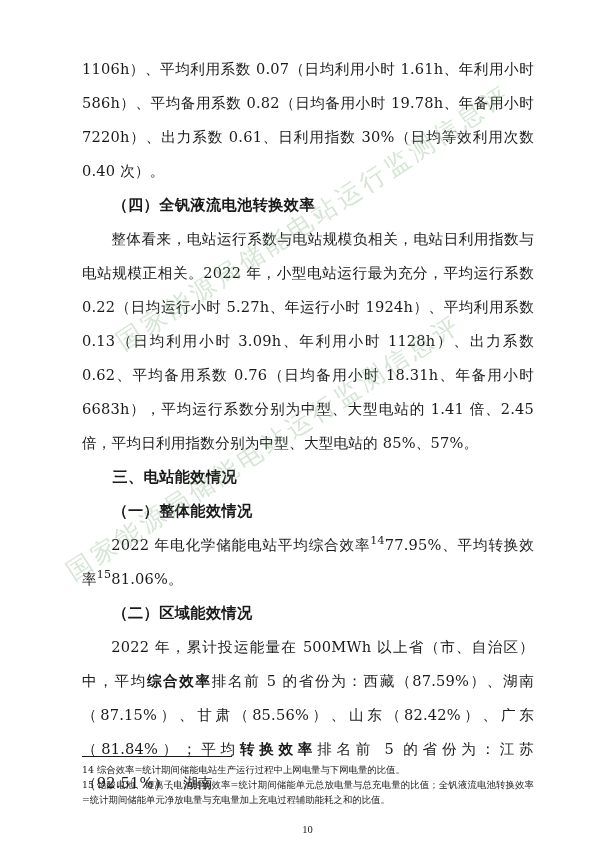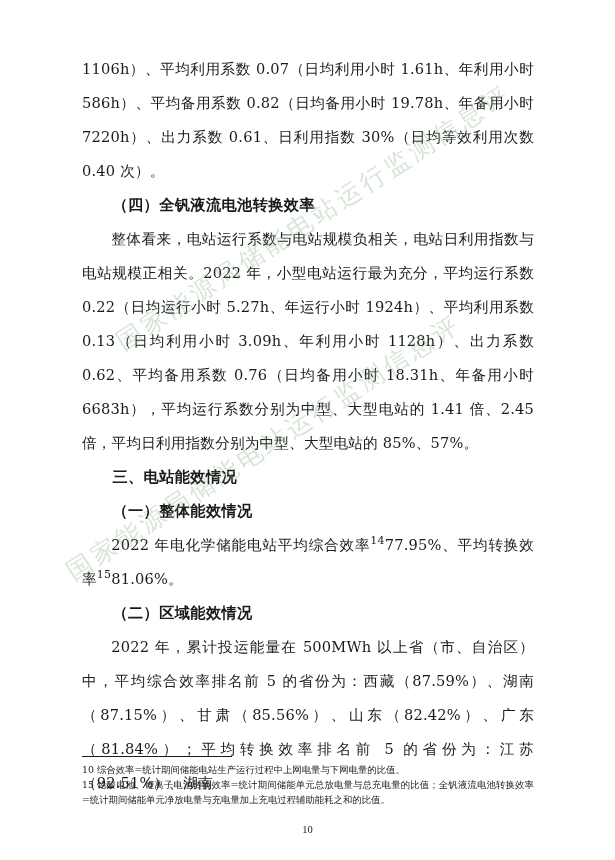--- a/index.html
+++ b/index.html
@@ -35,21 +35,21 @@
   }
   .heading {
     font-size: 15.2px;
     line-height: 34px;
     font-weight: bold;
     margin: 0;
     text-indent: 2em;
     letter-spacing: 0.4px;
   }
   .bold {
-    font-weight: normal;
+    font-weight: bold;
   }
   sup {
     font-size: 11px;
     vertical-align: super;
     line-height: 0;
   }
   .footnote-sep {
     position: absolute;
     left: 82px;
     top: 756px;
@@ -128,21 +128,21 @@
 
     <p class="para indent">
       <span>2022 年，累计投运能量在 500MWh 以上省（市、自治区）中，平均</span><span class="bold">综合效率</span><span>排名前 5 的省份为：西藏（87.59%）、湖南（87.15%）、甘肃（85.56%）、山东（82.42%）、广东（81.84%）；平均</span><span class="bold">转换效率</span><span>排名前 5 的省份为：江苏（92.51%）、湖南</span>
     </p>
 
   </div>
 
   <div class="footnote-sep"></div>
 
   <div class="footnotes">
-    <p class="footnote">10 综合效率=统计期间储能电站生产运行过程中上网电量与下网电量的比值。</p>
+    <p class="footnote">14 综合效率=统计期间储能电站生产运行过程中上网电量与下网电量的比值。</p>
     <p class="footnote">15 铅酸电池、锂离子电池转换效率=统计期间储能单元总放电量与总充电量的比值；全钒液流电池转换效率=统计期间储能单元净放电量与充电量加上充电过程辅助能耗之和的比值。</p>
   </div>
 
   <div class="page-number">10</div>
 
   <div class="watermark">
     <div class="wm-text wm1">国家能源局储能电站运行监测信息评</div>
     <div class="wm-text wm2">国家能源局储能电站运行监测信息评</div>
   </div>
 

